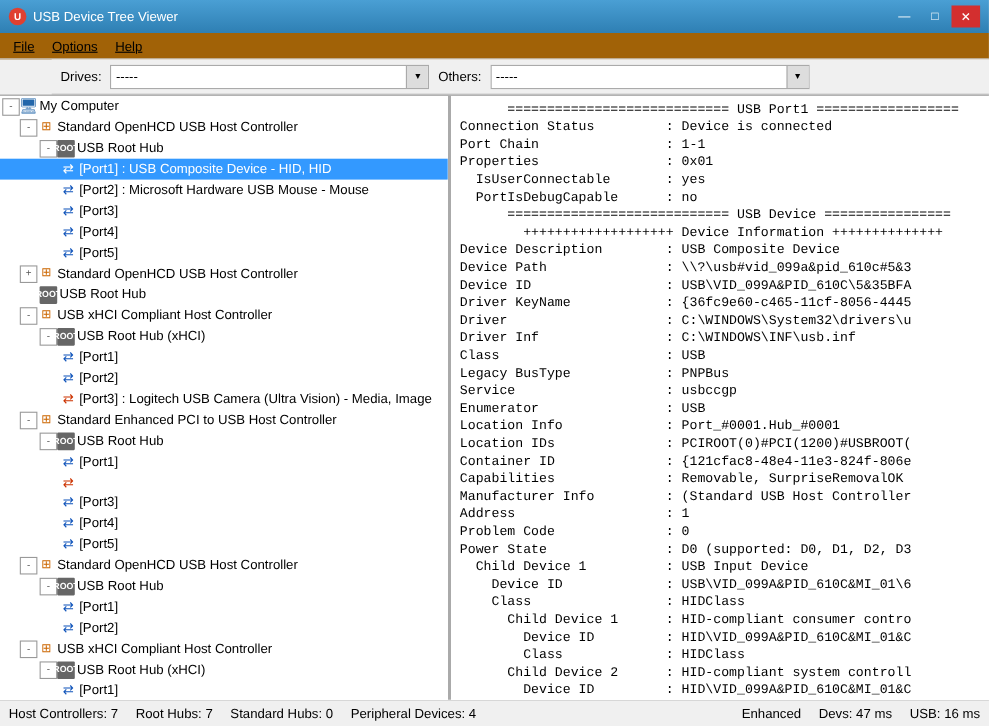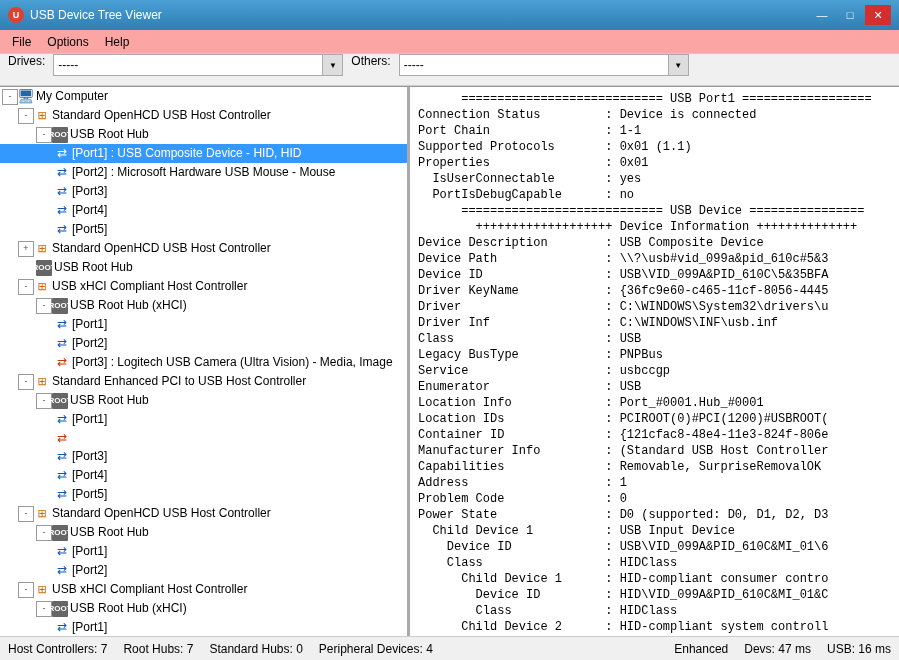--- a/index.html
+++ b/index.html
@@ -54,42 +54,44 @@
       display: flex;
       align-items: center;
       justify-content: center;
       color: white;
       background: transparent;
     }
     .win-btn.close { background: #d32f2f; }
 
     
     #menu-bar {
-      background: #fca5a5;
+      background: #a16207;
       height: 24px;
       display: flex;
       align-items: center;
       padding: 0 4px;
       border-bottom: 1px solid #ccc;
+      text-decoration: underline;
     }
     .menu-item {
       padding: 3px 8px;
       cursor: pointer;
       font-size: 12px;
     }
 
     
     #toolbar {
       background: #f0f0f0;
       height: 32px;
       display: flex;
-      align-items: flex-start;
+      align-items: center;
       padding: 0 8px;
       gap: 8px;
       border-bottom: 1px solid #ccc;
+      margin-left: 47px;
     }
     .toolbar-label {
       font-size: 12px;
     }
     .toolbar-combo {
       height: 22px;
       border: 1px solid #aaa;
       background: white;
       font-size: 12px;
       display: flex;
@@ -410,43 +412,42 @@
 
     </div>
   </div>
 
   <div id="right-panel">
     <div id="detail-content">
         <div class="detail-line">      ============================ USB Port1 ==================</div>
         <div class="detail-line"></div>
         <div class="detail-line">Connection Status         : Device is connected</div>
         <div class="detail-line">Port Chain                : 1-1</div>
-        <div class="detail-line">Supported Protocols       : 0x01 (1.1)</div>
         <div class="detail-line">Properties                : 0x01</div>
         <div class="detail-line">  IsUserConnectable       : yes</div>
         <div class="detail-line">  PortIsDebugCapable      : no</div>
         <div class="detail-line"></div>
         <div class="detail-line">      ============================ USB Device ================</div>
         <div class="detail-line"></div>
         <div class="detail-line">        +++++++++++++++++++ Device Information ++++++++++++++</div>
         <div class="detail-line">Device Description        : USB Composite Device</div>
         <div class="detail-line">Device Path               : \\?\usb#vid_099a&amp;pid_610c#5&amp;3</div>
         <div class="detail-line">Device ID                 : USB\VID_099A&amp;PID_610C\5&amp;35BFA</div>
         <div class="detail-line">Driver KeyName            : {36fc9e60-c465-11cf-8056-4445</div>
         <div class="detail-line">Driver                    : C:\WINDOWS\System32\drivers\u</div>
         <div class="detail-line">Driver Inf                : C:\WINDOWS\INF\usb.inf</div>
         <div class="detail-line">Class                     : USB</div>
         <div class="detail-line">Legacy BusType            : PNPBus</div>
         <div class="detail-line">Service                   : usbccgp</div>
         <div class="detail-line">Enumerator                : USB</div>
         <div class="detail-line">Location Info             : Port_#0001.Hub_#0001</div>
         <div class="detail-line">Location IDs              : PCIROOT(0)#PCI(1200)#USBROOT(</div>
         <div class="detail-line">Container ID              : {121cfac8-48e4-11e3-824f-806e</div>
+        <div class="detail-line">Capabilities              : Removable, SurpriseRemovalOK</div>
         <div class="detail-line">Manufacturer Info         : (Standard USB Host Controller</div>
-        <div class="detail-line">Capabilities              : Removable, SurpriseRemovalOK</div>
         <div class="detail-line">Address                   : 1</div>
         <div class="detail-line">Problem Code              : 0</div>
         <div class="detail-line">Power State               : D0 (supported: D0, D1, D2, D3</div>
         <div class="detail-line">  Child Device 1          : USB Input Device</div>
         <div class="detail-line">    Device ID             : USB\VID_099A&amp;PID_610C&amp;MI_01\6</div>
         <div class="detail-line">    Class                 : HIDClass</div>
         <div class="detail-line">      Child Device 1      : HID-compliant consumer contro</div>
         <div class="detail-line">        Device ID         : HID\VID_099A&amp;PID_610C&amp;MI_01&amp;C</div>
         <div class="detail-line">        Class             : HIDClass</div>
         <div class="detail-line">      Child Device 2      : HID-compliant system controll</div>

